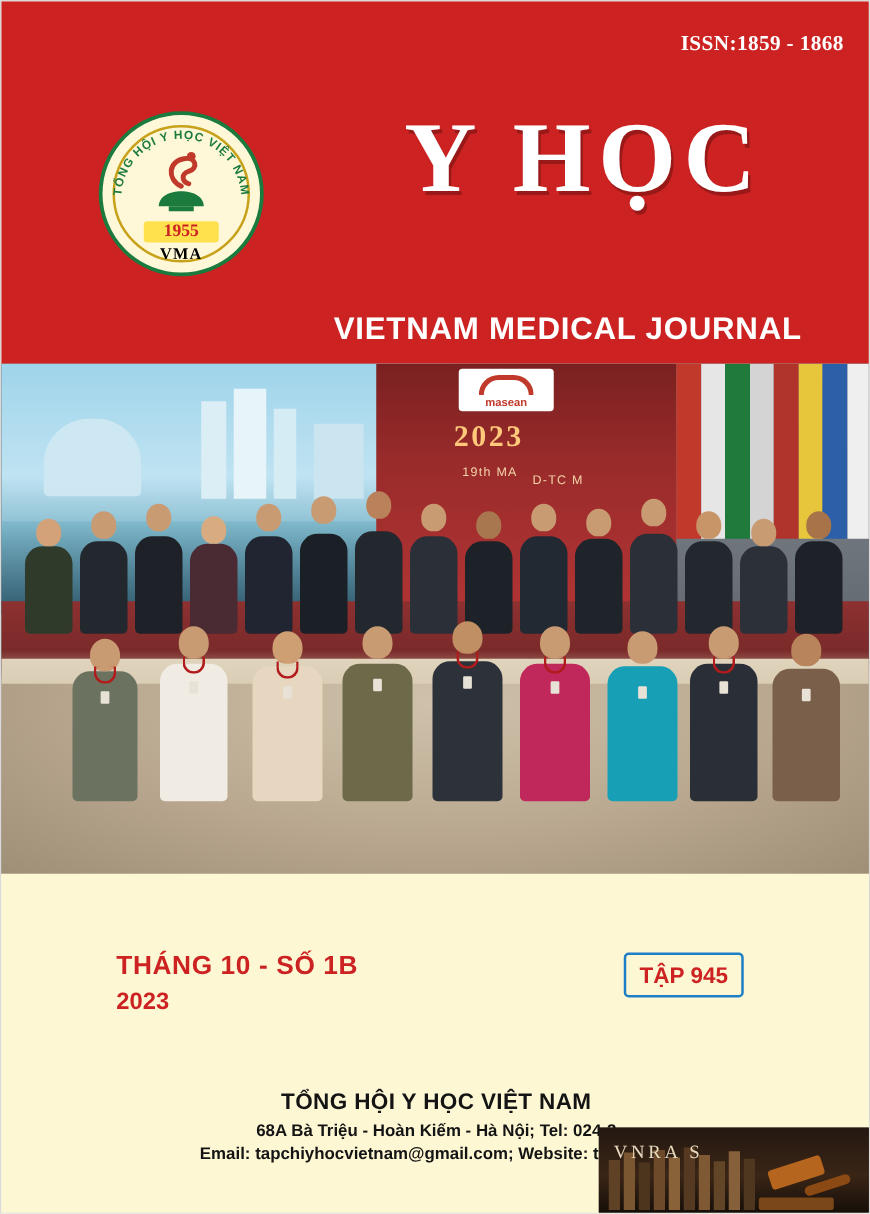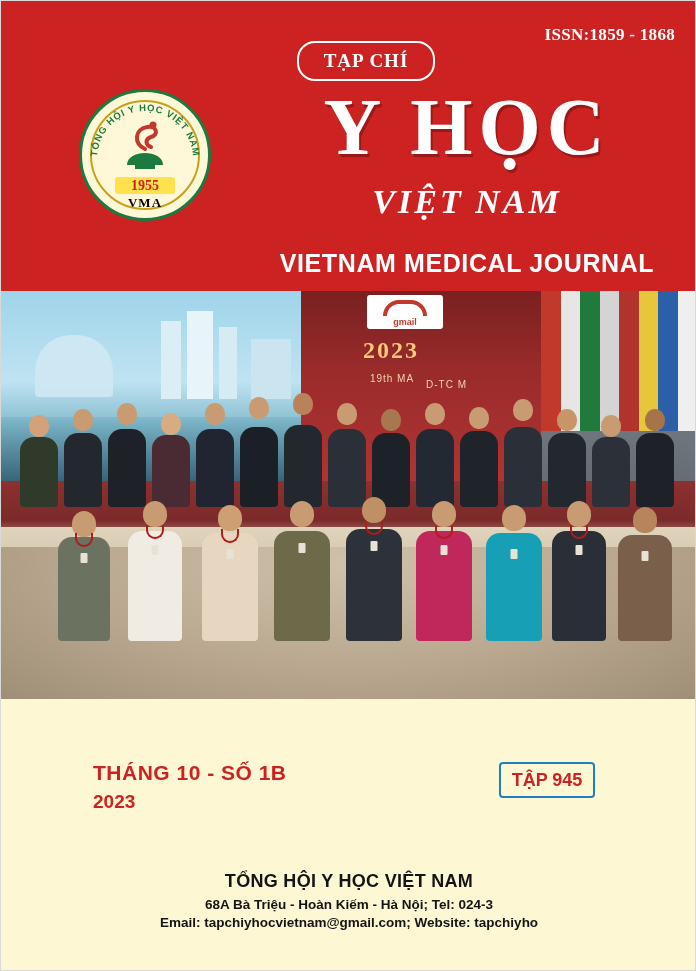--- a/index.html
+++ b/index.html
@@ -82,21 +82,21 @@
     font-style: italic;
     font-weight: bold;
     font-size: 34px;
     letter-spacing: 3px;
   }
   .vmj-en {
     position: absolute;
     left: 266px;
     top: 248px;
     width: 400px;
-    text-align: center;
+    text-align: left;
     color: #ffffff;
     font-family: "Liberation Sans", sans-serif;
     font-weight: bold;
     font-size: 25px;
     letter-spacing: 0.6px;
   }
   .nam-thu {
     position: absolute;
     left: 18px;
     top: 214px;
@@ -442,24 +442,22 @@
 </style>
 </head>
 <body>
 
 <div class="cover">
 
   <div class="header">
 
     <div class="issn">ISSN:1859 - 1868</div>
 
-    <div class="tapchi-badge">TẠP CHÍ</div>
 
     <div class="yhoc">Y HỌC</div>
-    <div class="vietnam-script">VIỆT NAM</div>
     <div class="vmj-en">VIETNAM MEDICAL JOURNAL</div>
 
     <div class="logo">
       <div class="ring-outer"></div>
       <div class="ring-inner"></div>
       <svg class="arc-text" viewBox="0 0 132 132">
         <defs>
           <path id="arcpath" d="M 18,70 A 48,48 0 0 1 114,70" fill="none"></path>
         </defs>
         <text>
@@ -482,21 +480,21 @@
     <div class="screen"></div>
     <div class="sky-build1"></div>
     <div class="sky-build2"></div>
     <div class="sky-build3"></div>
     <div class="sky-build4"></div>
     <div class="sky-build5"></div>
 
     <div class="screen-right"></div>
     <div class="masean-box"></div>
     <div class="masean-arc"></div>
-    <div class="masean-label">gmail</div>
+    <div class="masean-label">masean</div>
     <div class="year2023">2023</div>
     <div class="evt1">19th MA</div>
     <div class="evt2">D-TC    M</div>
 
     <div class="flagstrip">
       <i style="background:#c0392b"></i>
       <i style="background:#e6e6e6"></i>
       <i style="background:#1f7a3c"></i>
       <i style="background:#d4d4d4"></i>
       <i style="background:#b0342c"></i>
@@ -636,14 +634,33 @@
 
     <div class="tap-box">TẬP 945</div>
 
     <div class="pub">
       <div class="l1">TỔNG HỘI Y HỌC VIỆT NAM</div>
       <div class="l3">68A Bà Triệu - Hoàn Kiếm - Hà Nội; Tel: 024-3</div>
       <div class="l4">Email: tapchiyhocvietnam@gmail.com; Website: tapchiyho</div>
     </div>
   </div>
 
+  <div class="corner-img">
+    <div class="shelf"></div>
+    <div class="books">
+      <i style="height:40px;background:#5f4126"></i>
+      <i style="height:46px;background:#7a5631"></i>
+      <i style="height:38px;background:#4d341d"></i>
+      <i style="height:48px;background:#6d4a2a"></i>
+      <i style="height:42px;background:#8a6239"></i>
+      <i style="height:50px;background:#553a21"></i>
+      <i style="height:44px;background:#7e5934"></i>
+      <i style="height:39px;background:#624426"></i>
+      <i style="height:47px;background:#86603a"></i>
+      <i style="height:41px;background:#4f361e"></i>
+    </div>
+    <div class="txt">VNRA S</div>
+    <div class="gavel-head"></div>
+    <div class="gavel-handle"></div>
+    <div class="block"></div>
+  </div>
 
 </div>
 
 </body></html>

